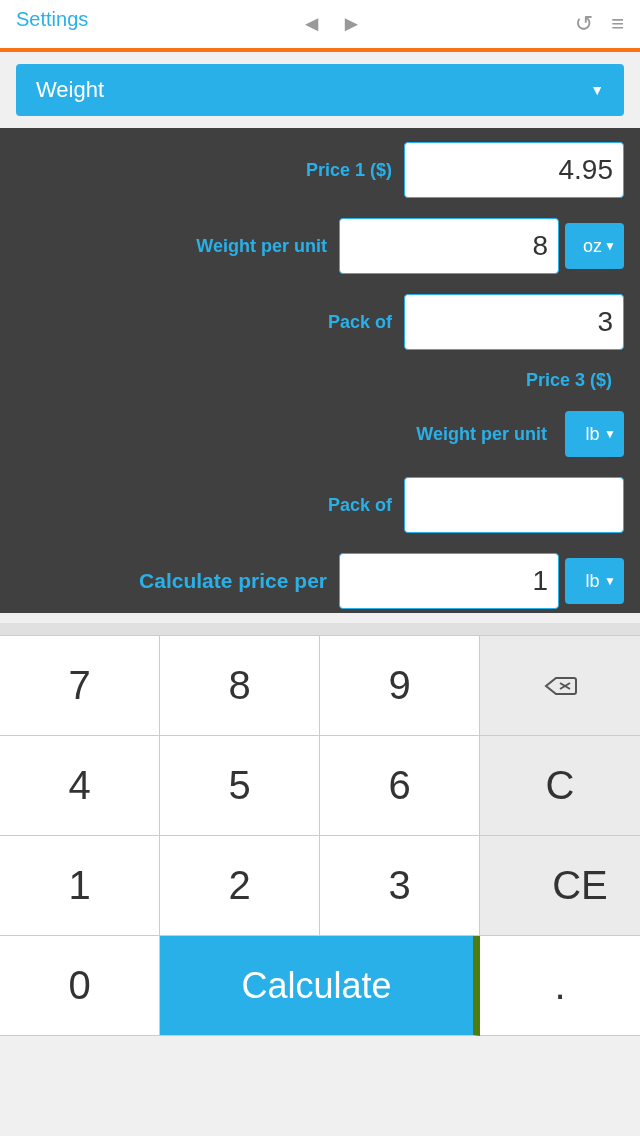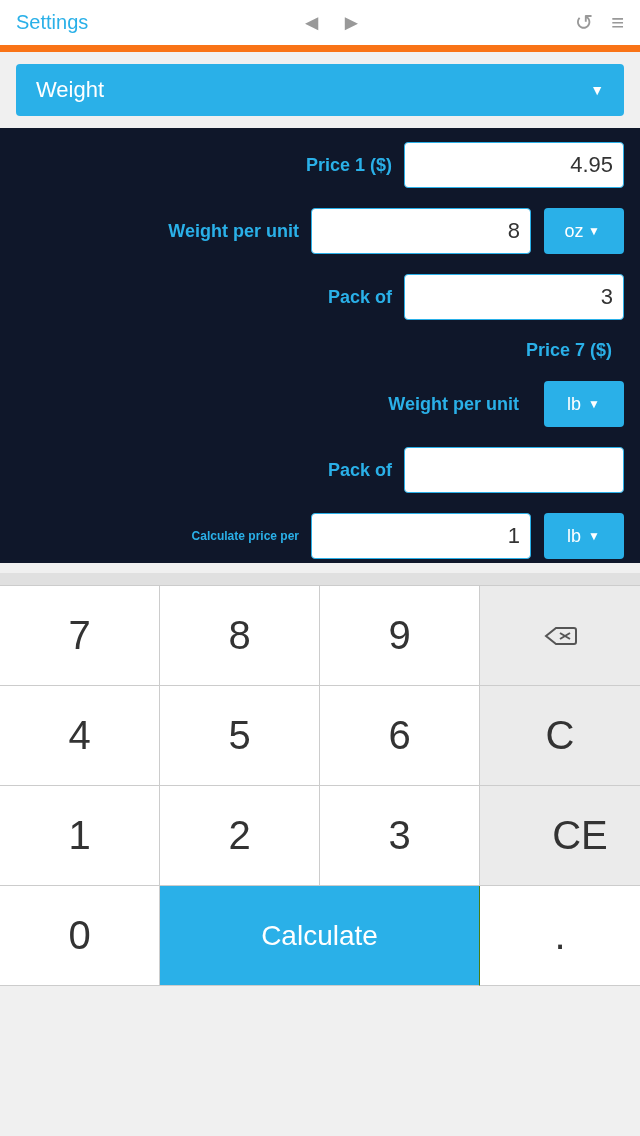--- a/index.html
+++ b/index.html
@@ -8,25 +8,24 @@
       width: 640px;
       height: 1136px;
       font-family: -apple-system, 'Helvetica Neue', Arial, sans-serif;
       background: #f0f0f0;
       overflow: hidden;
     }
 
     
     .header {
       display: flex;
-      align-items: center;
       justify-content: space-between;
       padding: 8px 16px;
       background: #fff;
-      border-bottom: 7px solid #f97316;
+      border-bottom: 4px solid #f97316;
       height: 52px;
     }
     .header-settings {
       color: #2ab0e8;
       font-size: 20px;
       font-weight: 400;
     }
     .header-nav {
       display: flex;
       gap: 18px;
@@ -65,21 +64,21 @@
       font-weight: 400;
     }
     .category-bar .dropdown-arrow {
       color: #fff;
       font-size: 14px;
     }
 
     
     .form-area {
       padding: 10px 16px 0 16px;
-      background: #0f172a;
+      background: #404040;
       margin: 12px 0 0 0;
     }
 
     .form-row {
       display: flex;
       align-items: center;
       margin-bottom: 12px;
       padding: 4px 0;
     }
     .form-label {
@@ -92,66 +91,66 @@
     .form-label.regular {
       color: #2ab0e8;
       font-weight: 700;
     }
     .form-label.bold {
       color: #2ab0e8;
       font-weight: 700;
     }
     .form-input {
       width: 220px;
-      height: 46px;
+      height: 56px;
       border: 1.5px solid #2ab0e8;
       border-radius: 4px;
       text-align: right;
-      font-size: 22px;
+      font-size: 28px;
       color: #333;
       padding-right: 10px;
       outline: none;
       background: #fff;
     }
     .unit-btn {
-      width: 80px;
+      width: 59px;
       height: 46px;
       background: #2ab0e8;
       border: none;
       border-radius: 4px;
       color: #fff;
       font-size: 18px;
-      margin-left: 13px;
+      margin-left: 6px;
       text-align: center;
       cursor: pointer;
       display: flex;
       align-items: center;
       justify-content: space-between;
-      padding: 0 24px 0 16px;
+      padding: 0 8px 0 16px;
     }
     .unit-btn .unit-text {
       flex: 1;
       text-align: center;
     }
     .unit-btn .unit-arrow {
       font-size: 12px;
     }
 
     .calc-per-row {
       display: flex;
       align-items: center;
       margin-bottom: 10px;
       padding: 4px 0;
     }
     .calc-per-label {
       flex: 1;
       text-align: right;
       padding-right: 12px;
       color: #2ab0e8;
-      font-size: 12px;
+      font-size: 21px;
       font-weight: 700;
     }
 
     
     .divider {
       height: 12px;
       background: #e0e0e0;
       margin: 8px 0 0 0;
     }
 
@@ -192,22 +191,22 @@
       background: #ebebeb;
     }
     .key-ce {
       background: #ebebeb;
       padding-left: 40px;
     }
     .key-calculate {
       background: #2ab0e8;
       color: #fff;
       grid-column: 2 / 4;
-      font-size: 28px;
-      border-right: 1px solid #4d7c0f;
+      font-size: 36px;
+      border-right: 7px solid #4d7c0f;
     }
     .key-zero {
       border-right: 1px solid #ccc;
     }
     .key-dot {
       background: #fff;
       border-right: none;
     }
 
     .backspace-svg {
@@ -250,21 +249,21 @@
       <span class="unit-arrow">▼</span>
     </button>
   </div>
 
   <div class="form-row">
     <span class="form-label regular">Pack of</span>
     <input class="form-input" type="text" value="3" style="">
   </div>
 
   <div class="form-row">
-    <span class="form-label bold">Price 7 ($)</span>
+    <span class="form-label bold">Price 3 ($)</span>
   </div>
 
   <div class="form-row">
     <span class="form-label regular">Weight per unit</span>
     <button class="unit-btn">
       <span class="unit-text">lb</span>
       <span class="unit-arrow">▼</span>
     </button>
   </div>
 

